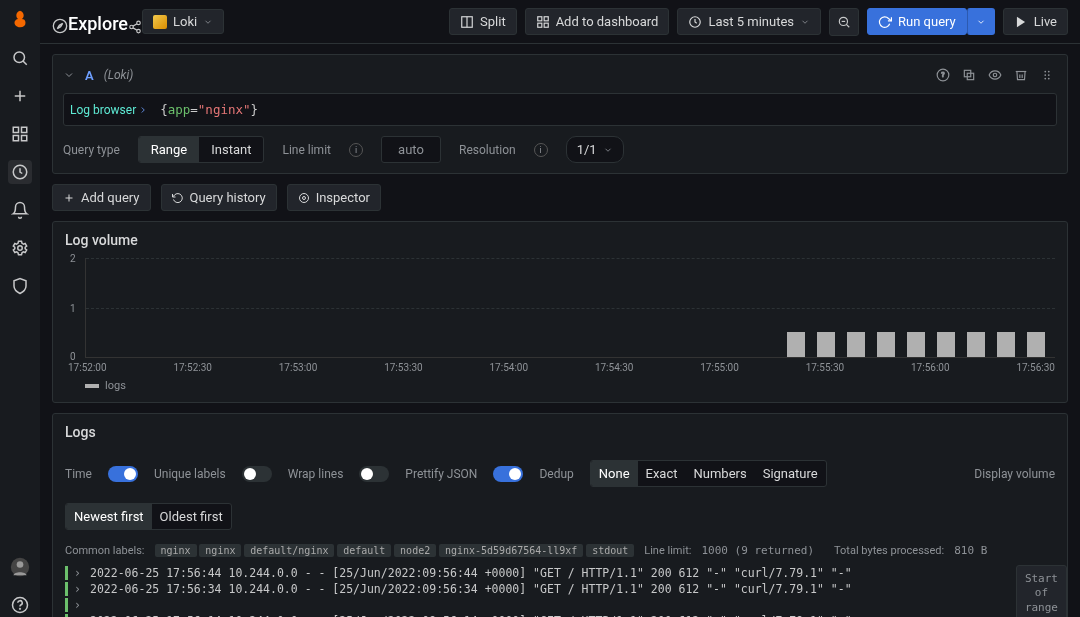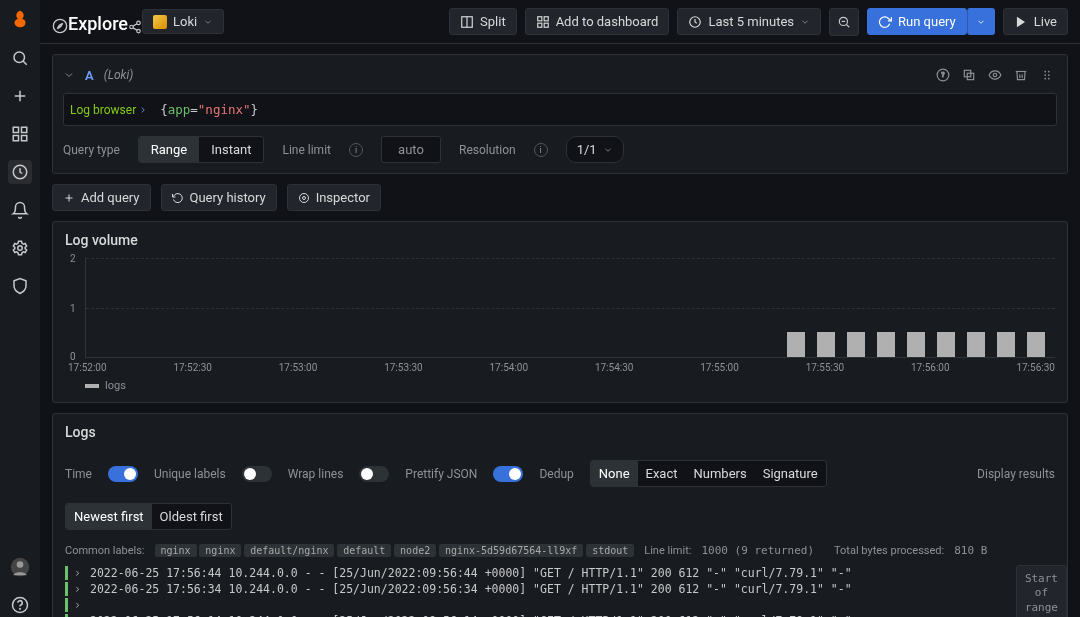--- a/index.html
+++ b/index.html
@@ -22,21 +22,21 @@
 .icon-btn { background: #22252b; border: 1px solid #2c3235; border-radius: 3px; width: 30px; height: 28px; display: flex; align-items: center; justify-content: center; cursor: pointer; }
 .content { flex: 1; overflow-y: auto; padding: 10px 12px; display: flex; flex-direction: column; gap: 10px; }
 .panel { background: #181b1f; border: 1px solid #2c3235; border-radius: 3px; }
 .query-panel { padding: 10px; }
 .query-header { display: flex; align-items: center; gap: 10px; margin-bottom: 8px; }
 .query-letter { color: #6e9fff; font-weight: 600; }
 .query-ds { color: #8e9297; font-style: italic; font-size: 12px; }
 .query-header .qh-right { margin-left: auto; display: flex; gap: 6px; }
 .mini-icon { width: 20px; height: 20px; display: flex; align-items: center; justify-content: center; cursor: pointer; color: #8e9297; }
 .query-row { display: flex; align-items: center; gap: 8px; background: #111217; border: 1px solid #2c3235; border-radius: 3px; padding: 4px 6px; margin-bottom: 10px; }
-.log-browser { color: #84cc16; font-size: 12px; display: flex; align-items: center; gap: 2px; cursor: pointer; }
+.log-browser { color: #5eead4; font-size: 12px; display: flex; align-items: center; gap: 2px; cursor: pointer; }
 .code-input { font-family: Menlo, Monaco, monospace; font-size: 12.5px; color: #d8d9da; flex: 1; padding: 4px; }
 .code-input .brace { color: #ccc; }
 .code-input .key { color: #6cc06c; }
 .code-input .eq { color: #ccc; }
 .code-input .val { color: #e57676; }
 .options-row { display: flex; align-items: center; gap: 18px; }
 .opt-label { color: #8e9297; font-size: 12px; }
 .toggle-group { display: flex; background: #111217; border: 1px solid #2c3235; border-radius: 3px; overflow: hidden; }
 .toggle-group .tg-opt { padding: 5px 12px; cursor: pointer; font-size: 13px; }
 .toggle-group .tg-opt.active { background: #2c3235; color: #fff; }
@@ -386,21 +386,21 @@
         <div class="switch on">
             <div class="knob"></div>
           </div>
         <span class="ctrl-label">Dedup</span>
         <div class="radio-group" id="dedup-group">
             <div class="rg-opt active">None</div>
             <div class="rg-opt">Exact</div>
             <div class="rg-opt">Numbers</div>
             <div class="rg-opt">Signature</div>
           </div>
-        <span style="margin-left:auto" class="ctrl-label">Display results</span>
+        <span style="margin-left:auto" class="ctrl-label">Display volume</span>
         <div class="radio-group">
           <div class="rg-opt active">Newest first</div>
           <div class="rg-opt">Oldest first</div>
         </div>
       </div>
       <div class="common-row">
         <span>Common labels:</span>
         <span id="chips"><span class="chip">nginx</span> <span class="chip">nginx</span> <span class="chip">default/nginx</span> <span class="chip">default</span> <span class="chip">node2</span> <span class="chip">nginx-5d59d67564-ll9xf</span> <span class="chip">stdout</span> </span>
         <span style="">Line limit:</span>
         <span style="font-family:Menlo,monospace">1000 (9 returned)</span>

